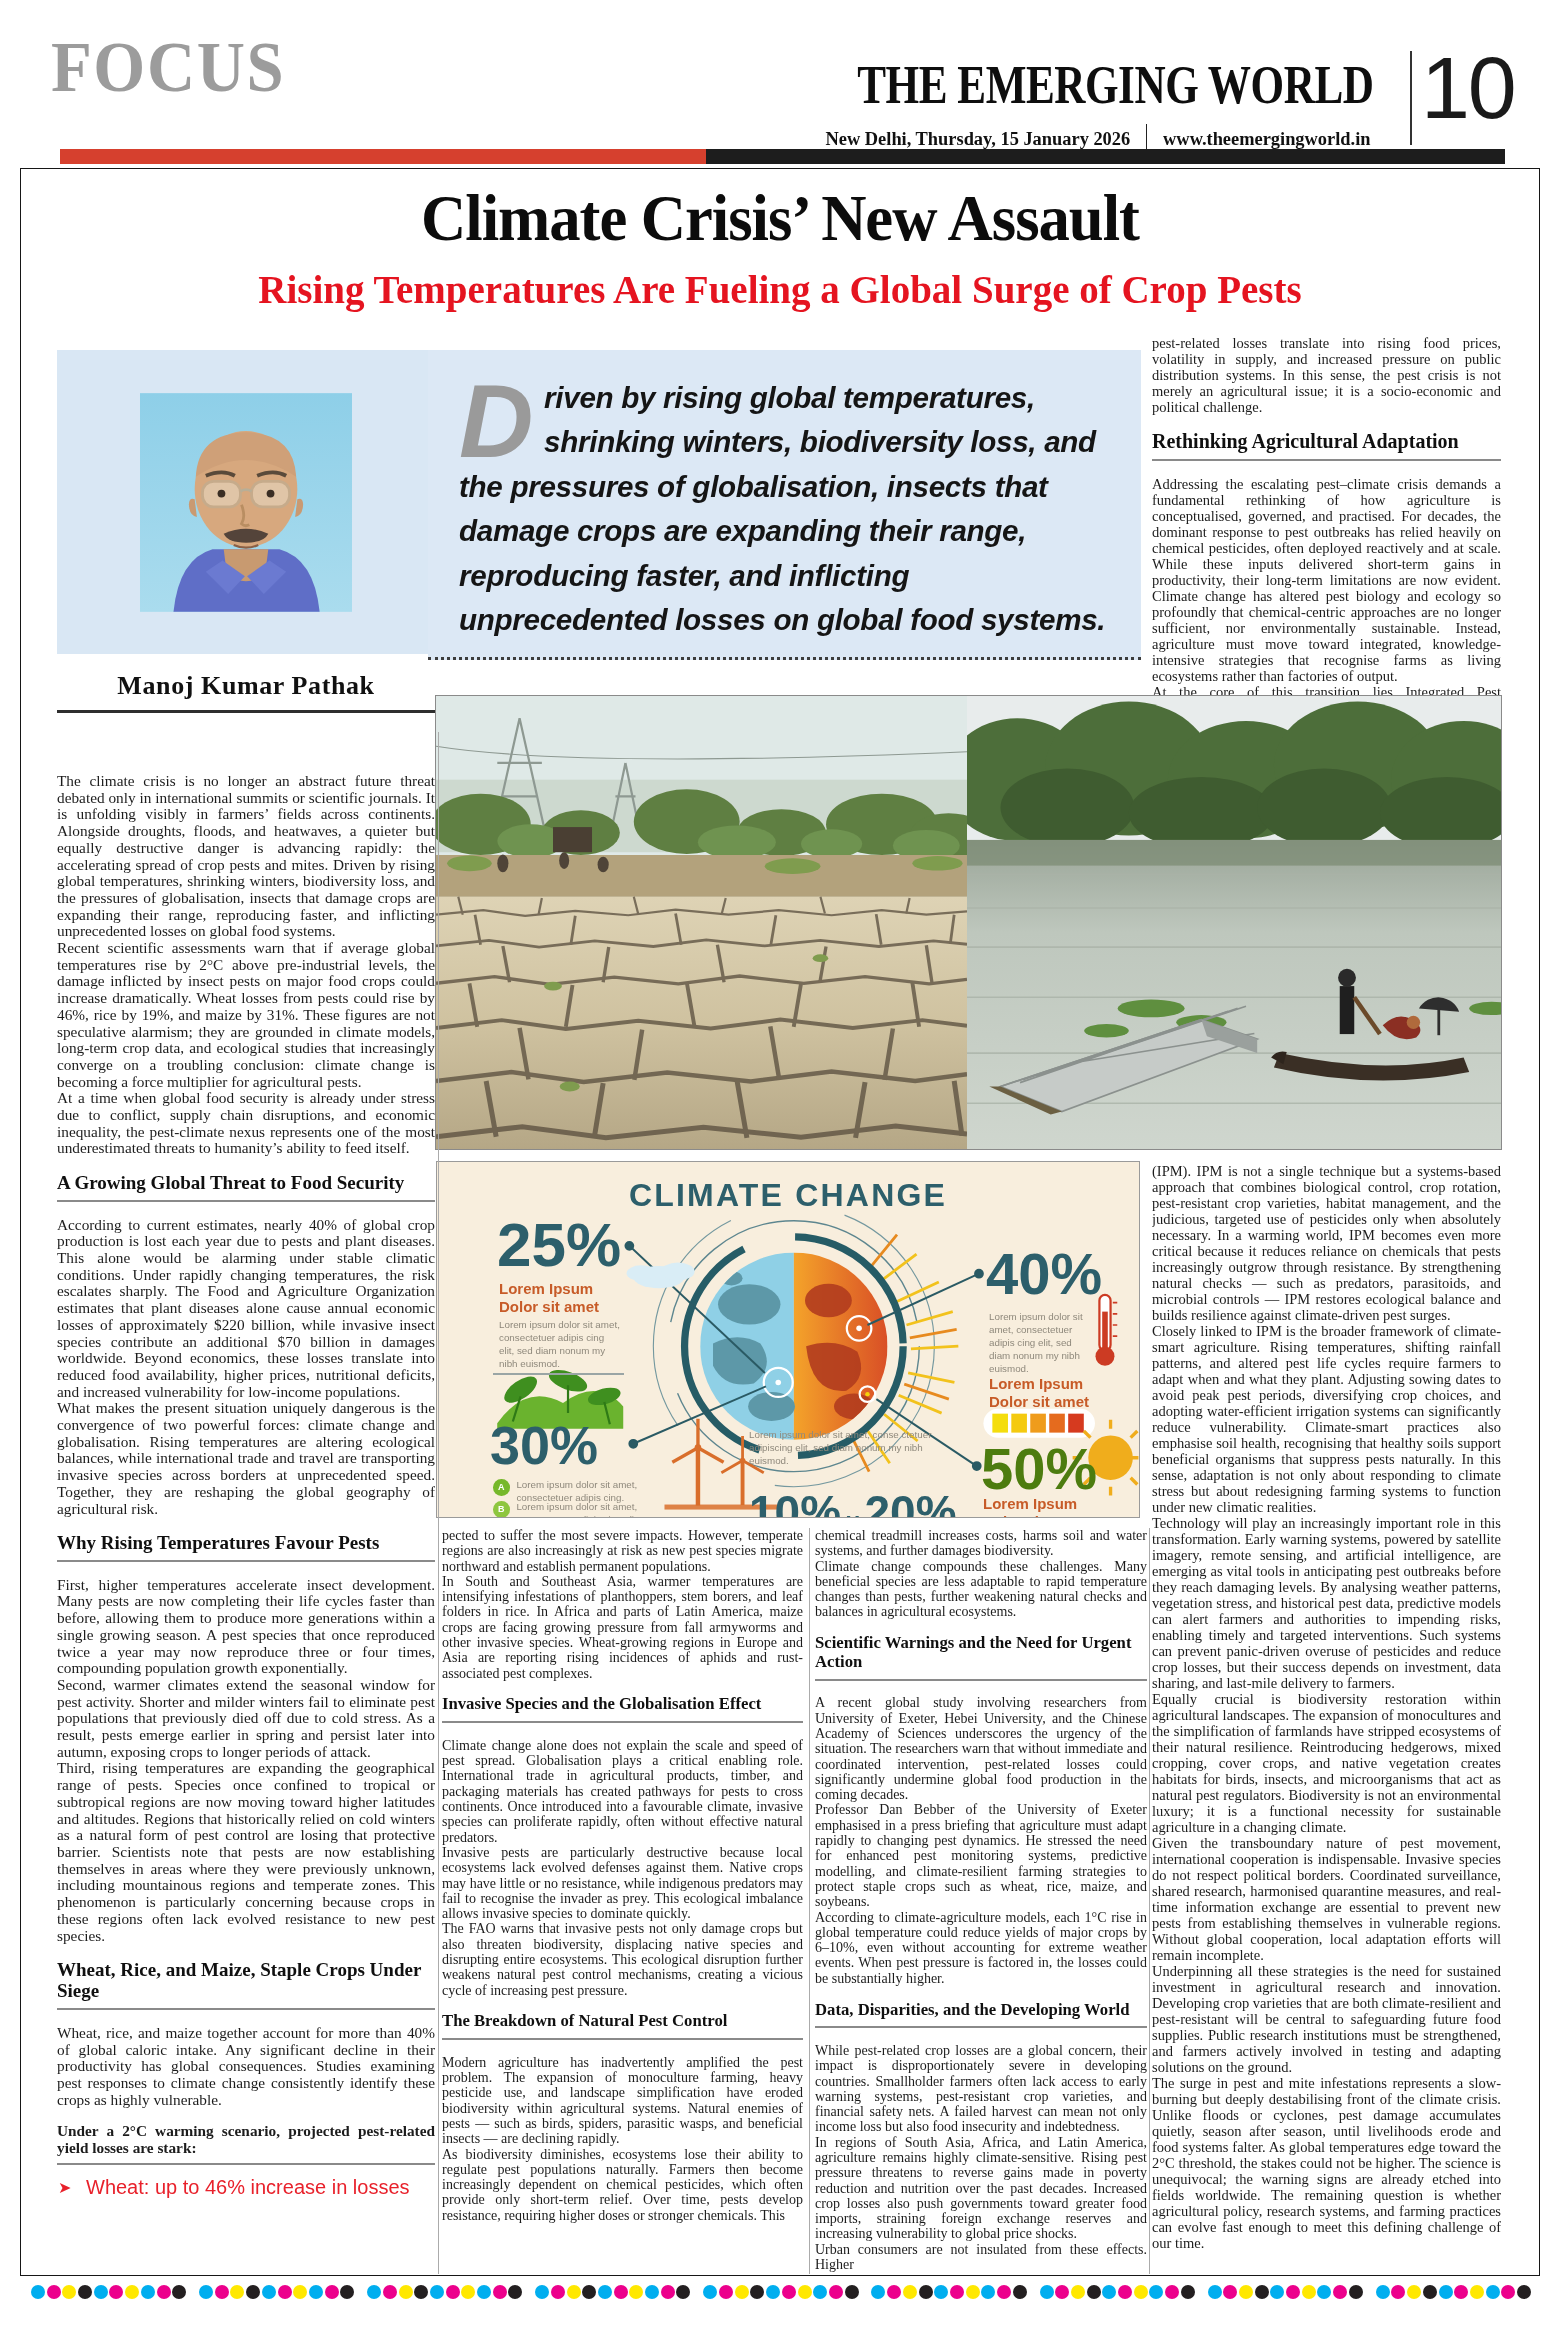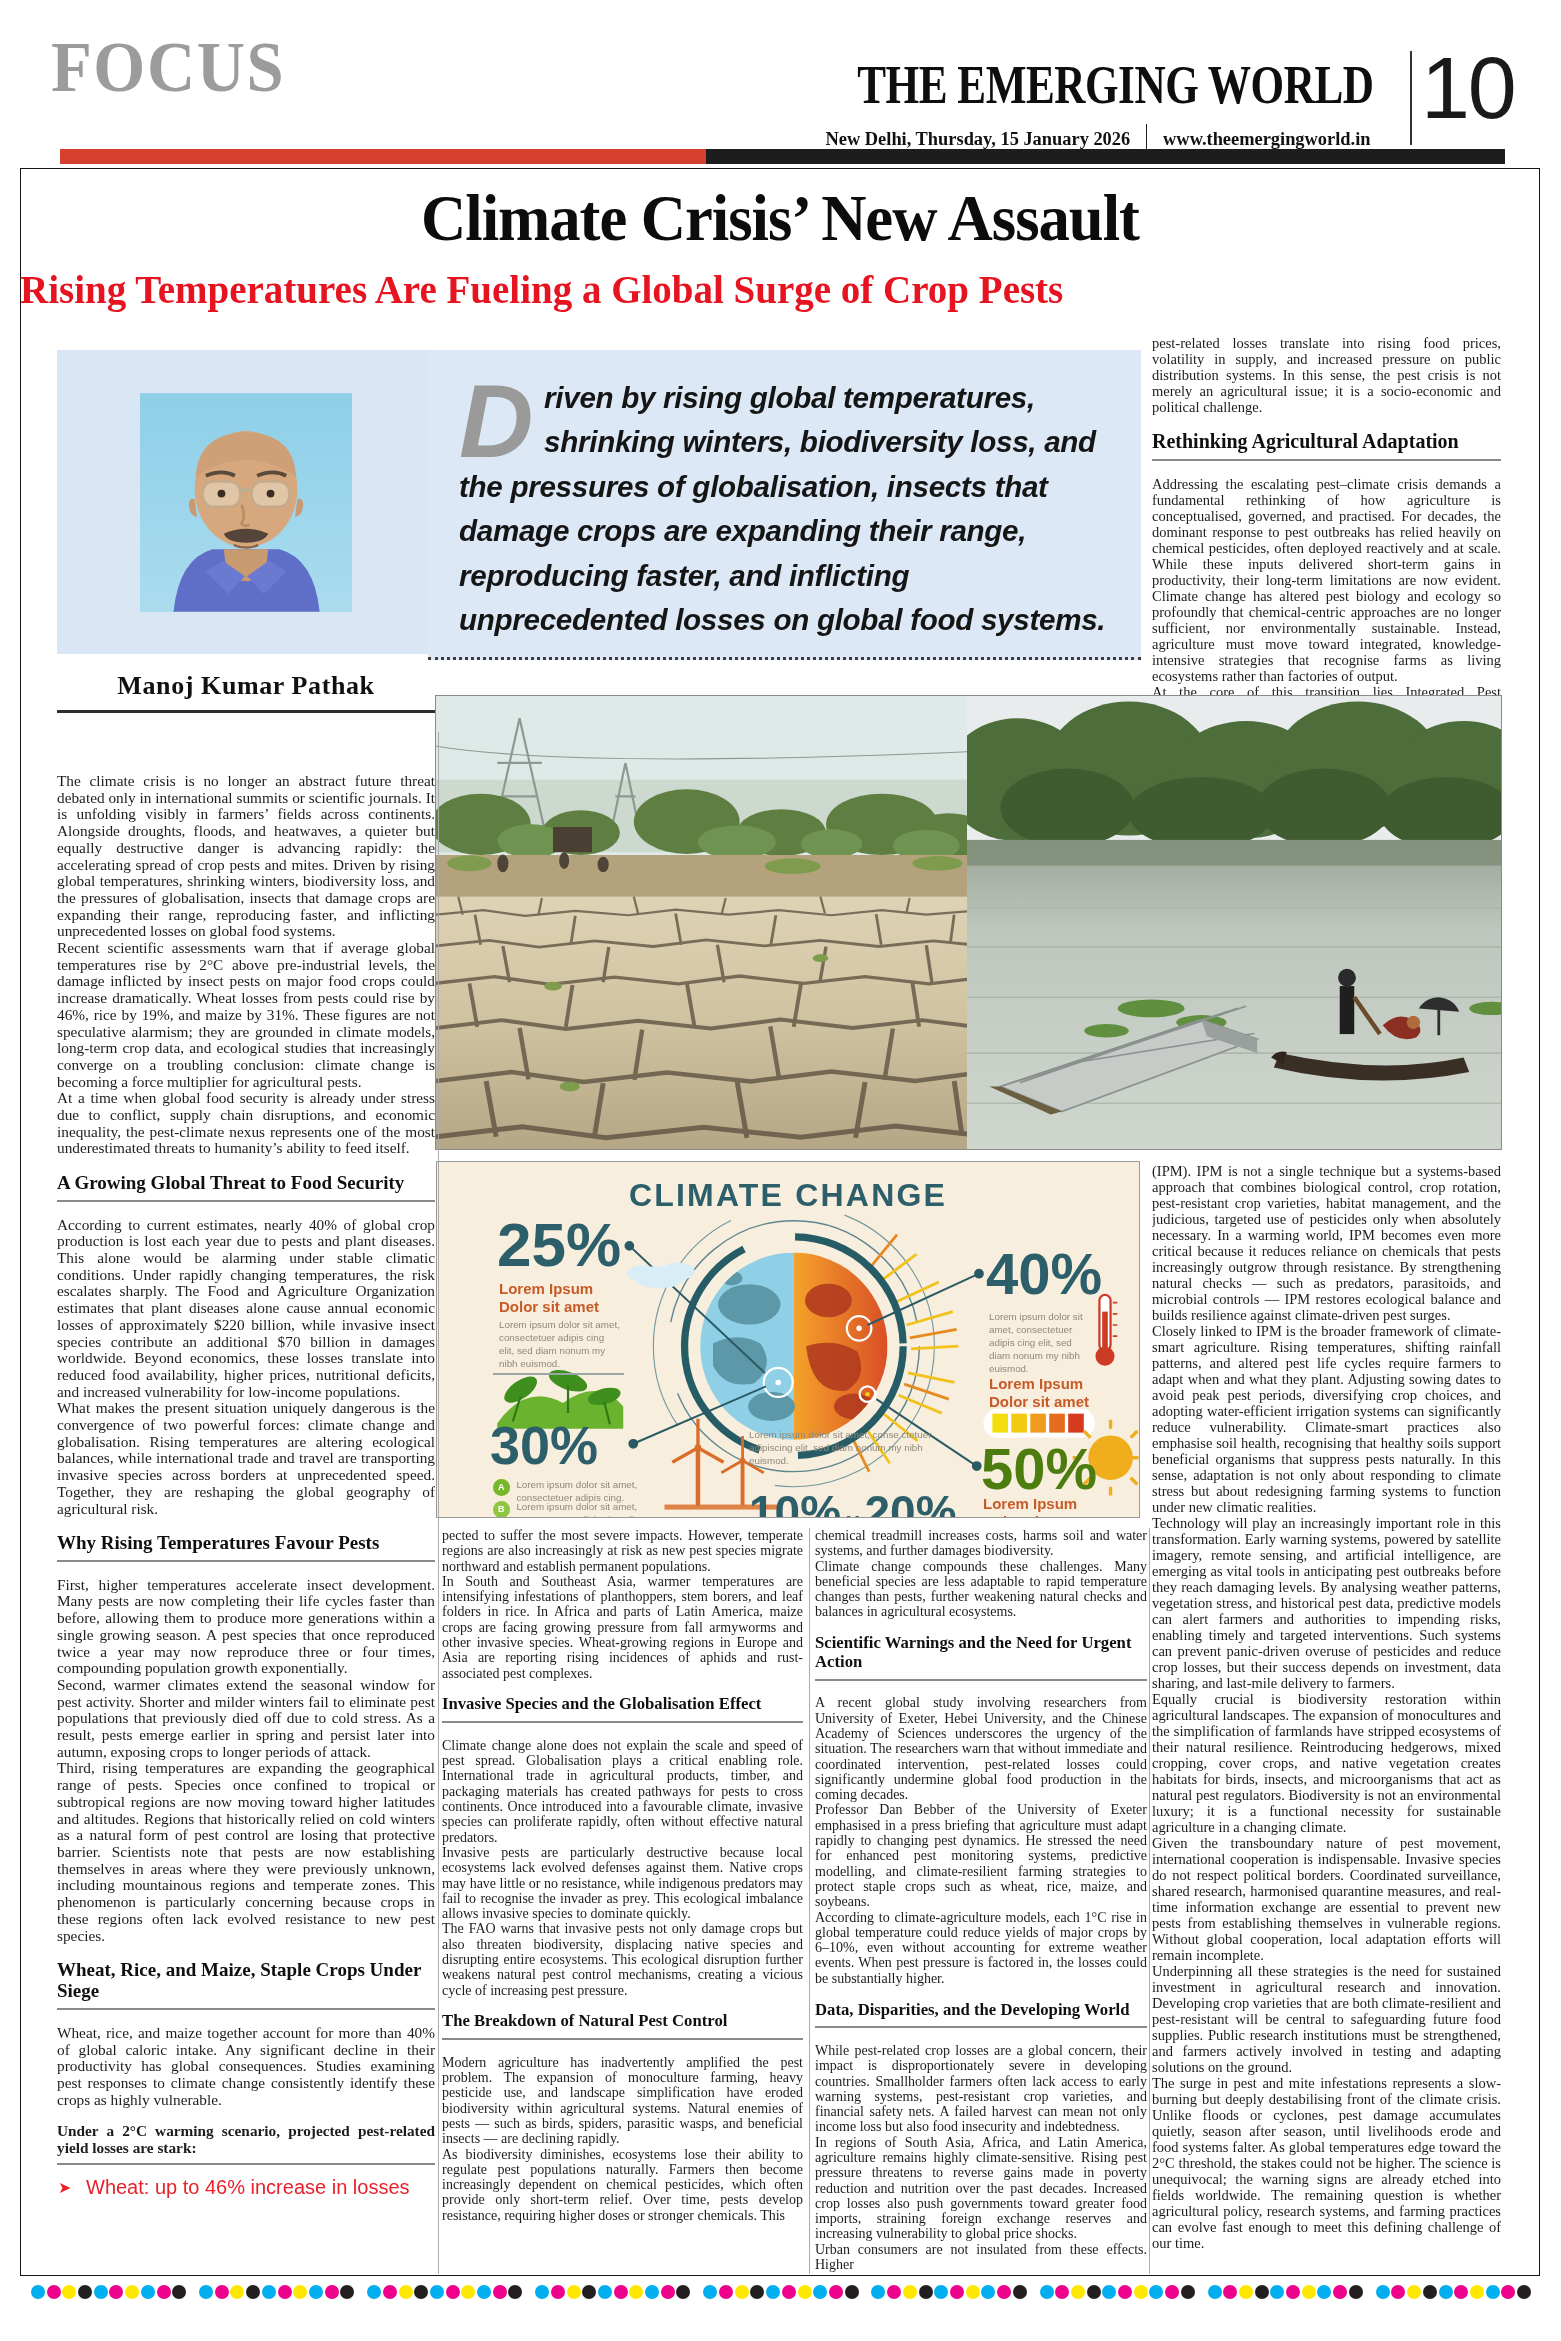--- a/index.html
+++ b/index.html
@@ -20,21 +20,21 @@
   .page-number{left:1421px;top:37px;font-family:"Liberation Sans",sans-serif;font-size:88px;
                font-weight:400;color:#1a1a1a;letter-spacing:-2.2px;}
   .bars{left:60px;top:149px;width:1445px;height:14.5px;display:flex;}
   .bar-red{width:646px;height:100%;}
   .bar-black{flex:1;height:100%;}
 
   
   .frame{left:20px;top:168px;width:1520px;height:2108px;border:1.7px solid #161616;box-sizing:border-box;}
   .headline{left:20px;top:180px;width:1520px;text-align:center;font-size:66px;font-weight:700;
             color:#0c0c0c;letter-spacing:-1.1px;transform:scaleX(.95);}
-  .subhead{left:20px;top:267px;width:1520px;font-size:39px;font-weight:700;}
+  .subhead{left:20px;top:267px;width:1520px;text-align:center;font-size:39px;font-weight:700;}
 
   
   .quote-box{left:428px;top:350px;width:713px;height:310px;box-sizing:border-box;
              padding:26px 29px 11px 31px;border-bottom:3.3px dotted #3c3c3c;}
   .quote-text{font-family:"Liberation Sans",sans-serif;font-style:italic;font-weight:700;
               font-size:29.6px;line-height:1.5;color:#151515;letter-spacing:-0.3px;text-align:left;}
   .dropcap{float:left;font-family:"Liberation Sans",sans-serif;font-style:italic;font-weight:700;
            font-size:103px;line-height:.78;color:#9a9a9a;margin:5.6px 11px 0 0;}
 
   

